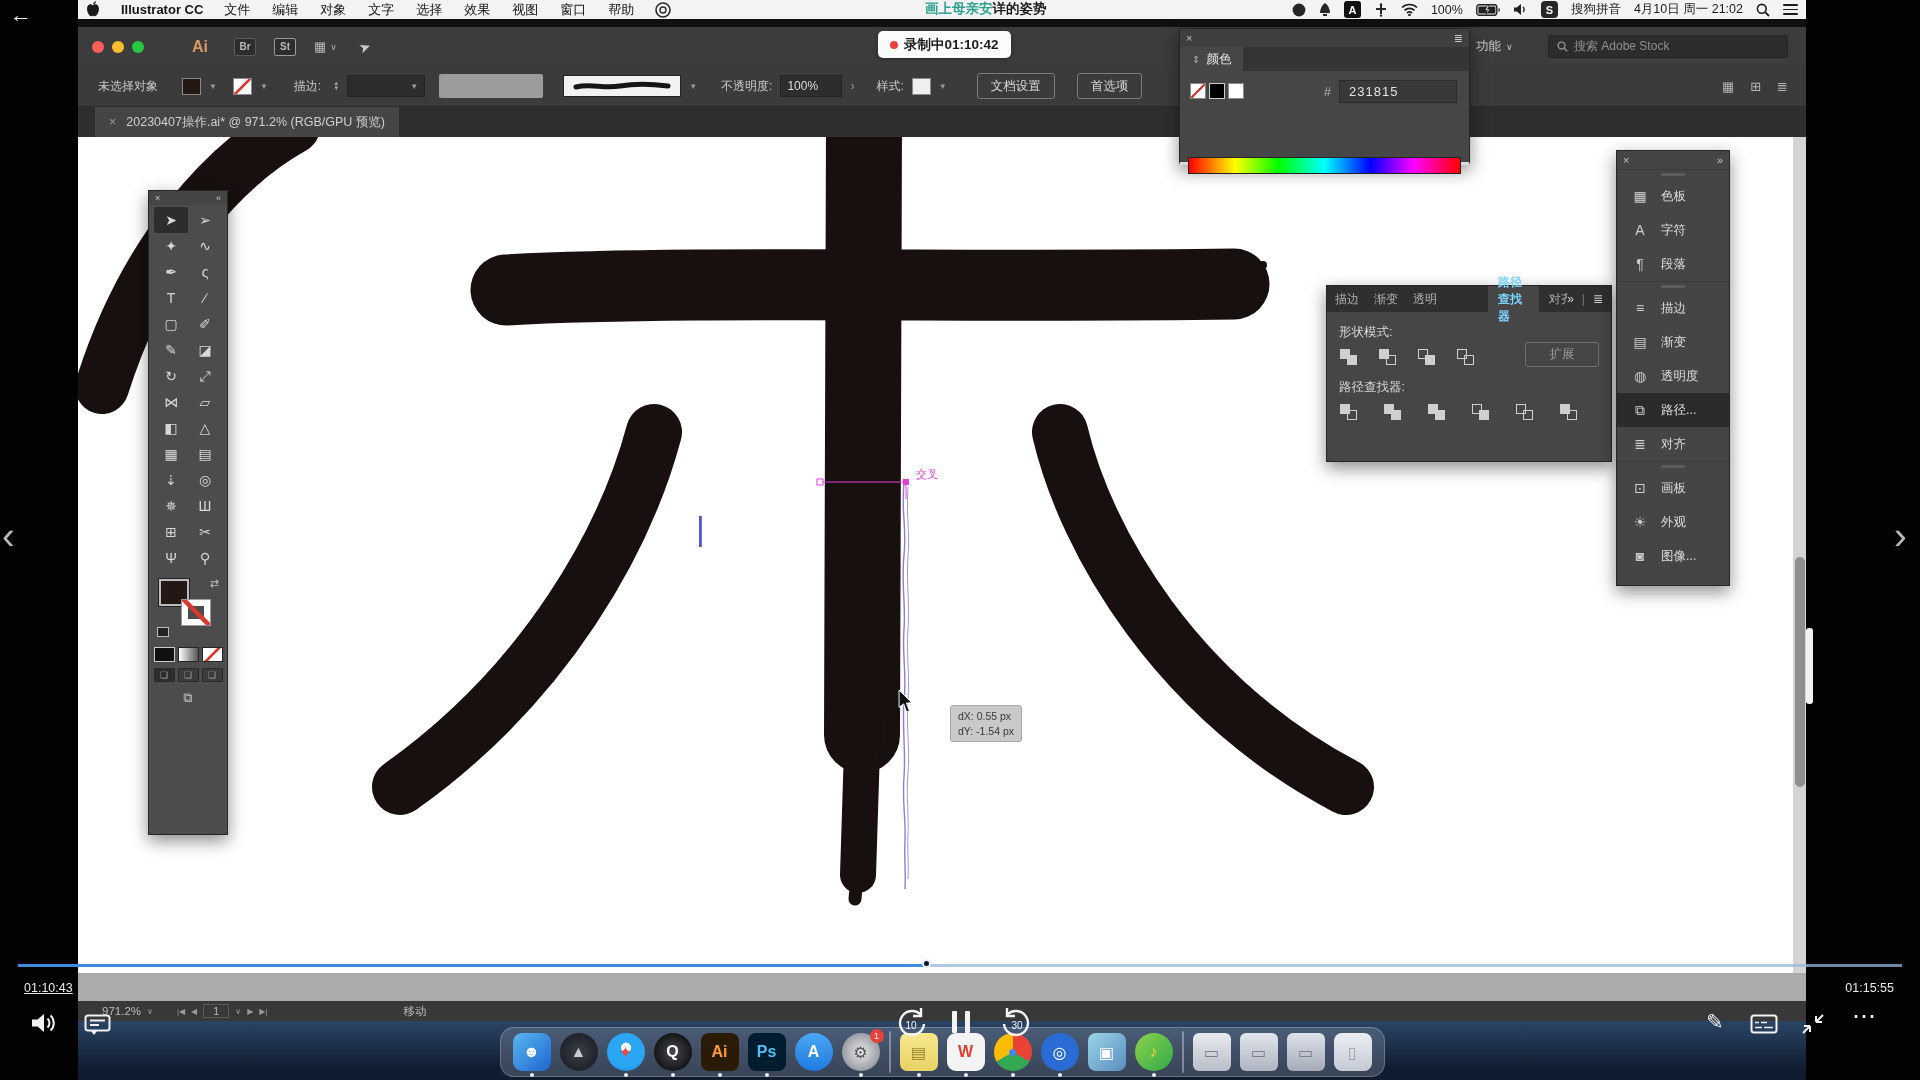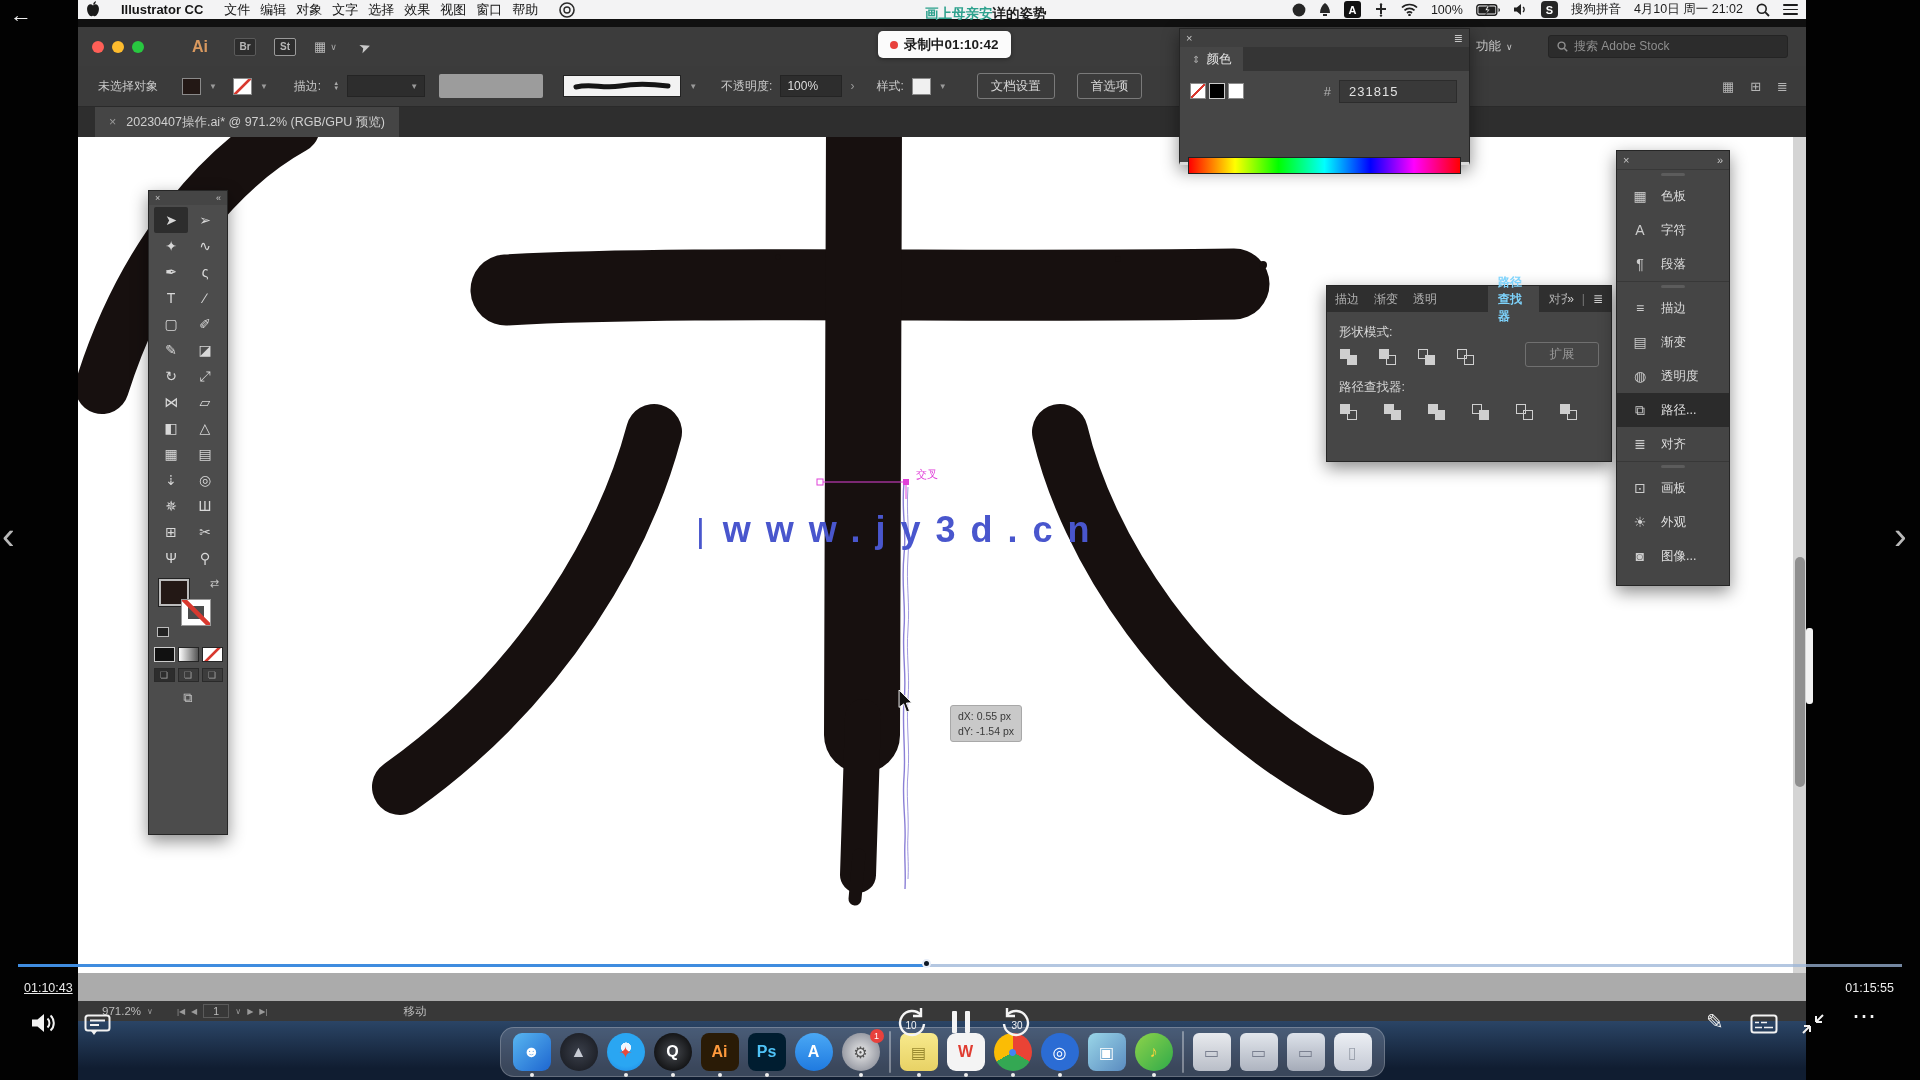--- a/index.html
+++ b/index.html
@@ -7,21 +7,21 @@
   #player{position:relative;width:1920px;height:1080px;background:#020202;overflow:hidden;}
   .abs{position:absolute;}
 
   
   #video{position:absolute;left:78px;top:0;width:1728px;height:1080px;background:#101010;overflow:hidden;}
 
   
   .menubar{position:absolute;left:0;top:0;width:100%;height:19px;background:var(--menubar-bg,#f3f3f4);display:flex;align-items:center;padding:0 8px;color:#141414;font-size:13px;}
   .menubar .mb-left{display:flex;align-items:center;gap:21px;}
   .menubar .appname{font-weight:bold;}
-  .mb-title{position:absolute;left:847px;top:0;height:27px;display:flex;align-items:center;font-size:13.5px;font-weight:bold;}
+  .mb-title{position:absolute;left:847px;top:0;height:27px;display:flex;align-items:flex-start;font-size:13.5px;font-weight:bold;}
   .mb-title .hl{color:var(--title-teal,#2fa28e);}
   .mb-title .rest{color:#1c1c1c;}
   .mb-right{margin-left:auto;display:flex;align-items:center;gap:13px;color:#1c1c1c;font-size:12.5px;}
   .mb-ic{display:flex;align-items:center;justify-content:center;}
   .inputbox{width:17px;height:17px;background:#111;color:#fff;border-radius:3px;font-size:11px;font-weight:bold;display:flex;align-items:center;justify-content:center;}
   .sbadge{width:17px;height:17px;background:#262626;color:#fff;border-radius:4px;font-size:11px;font-weight:bold;display:flex;align-items:center;justify-content:center;}
   .hamb{width:15px;height:11px;display:flex;flex-direction:column;justify-content:space-between;}
   .hamb i{height:1.6px;background:#1c1c1c;border-radius:1px;}
 
   
@@ -161,21 +161,21 @@
 <div id="player">
 
   <div id="video">
 
     <div class="menubar">
       <div class="mb-left">
         <svg width="14" height="17" viewBox="0 0 16 20">
             <path fill="#1a1a1a" d="M8 5.2 C5 2.2 1 4.4 1 9.2 c0 4.8 3 8.8 5 8.8 c1 0 1.5-.7 2-.7 s1 .7 2 .7 c2 0 5-4 5-8.8 c0-4.8-4-7-7-4z M8.2 4.4 C8.2 2.4 9.4 .9 11.4 0 C11.5 2 10.3 4.2 8.2 4.4z"></path>
           </svg>
         <span class="appname">Illustrator CC</span>
-        <div style="display:flex;gap:10px;align-items:center;">
+        <div style="display:flex;gap:22px;align-items:center;">
 
         <span>文件</span>
             <span>编辑</span>
             <span>对象</span>
             <span>文字</span>
             <span>选择</span>
             <span>效果</span>
             <span>视图</span>
             <span>窗口</span>
             <span>帮助</span>
@@ -342,21 +342,20 @@
         <path d="M 830 350 c -2 28 2 44 0 70 c -2 28 2 46 0 72 c -2 26 2 44 0 70 c -2 26 2 48 0 74 c -2 22 1 40 0 62 c -1 16 1 26 0 44" fill="none" stroke="var(--path-violet,#8a7fd6)" stroke-width="1" opacity=".8"></path>
 
         <line x1="742" y1="345" x2="830" y2="345" stroke="var(--selection-magenta,#e040d8)" stroke-width="1.2"></line>
         <rect x="739" y="342" width="6" height="6" fill="#fff" stroke="var(--selection-magenta,#e040d8)" stroke-width="1"></rect>
         <rect x="825" y="342" width="6" height="6" fill="var(--selection-magenta,#e040d8)"></rect>
         <line x1="828" y1="348" x2="828" y2="362" stroke="var(--selection-magenta,#e040d8)" stroke-width="1"></line>
       </svg>
 
       <div class="watermark">
         <span class="wm-bar">|</span>
-        <span class="wm-url">www.jy3d.cn</span>
       </div>
 
       <span class="ixlabel">交叉</span>
 
       <div class="tooltip">
         <div>dX: 0.55 px</div>
         <div>dY: -1.54 px</div>
       </div>
 
       <svg class="abs" style="left:820px;top:553px;" width="16" height="22" viewBox="0 0 12 19">

